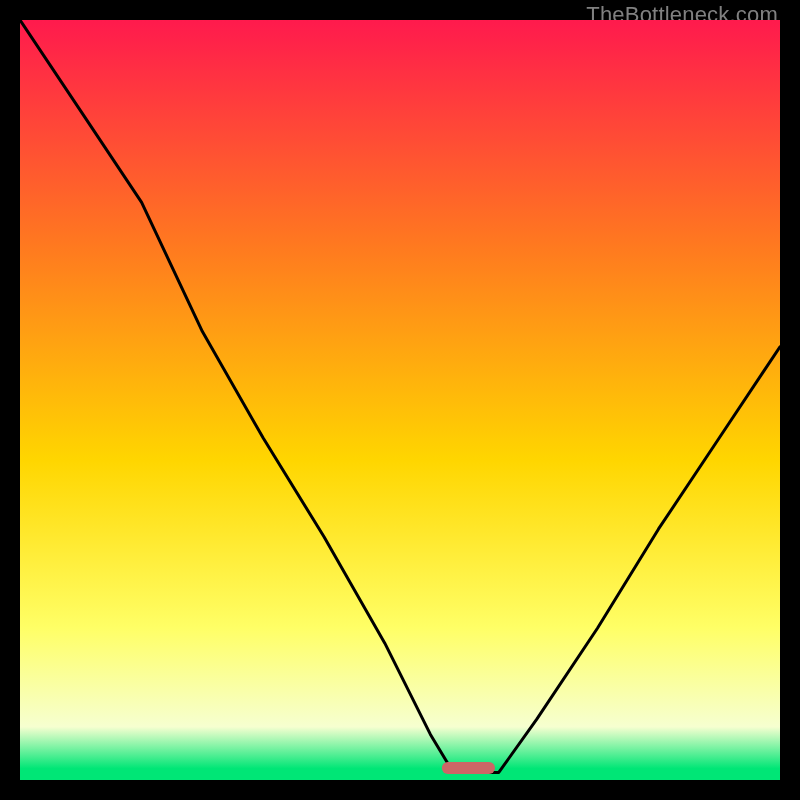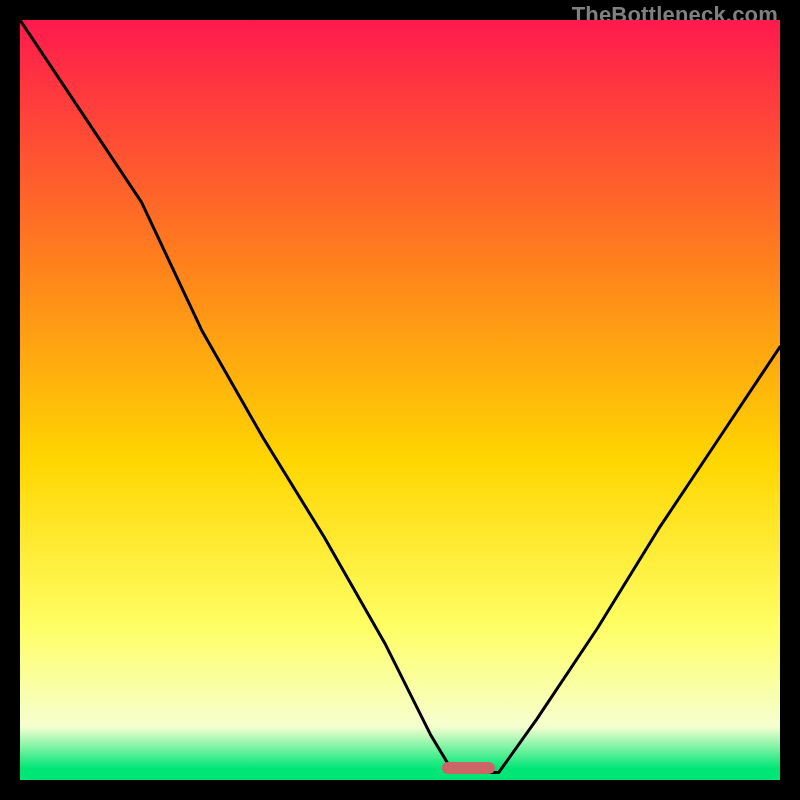--- a/index.html
+++ b/index.html
@@ -18,21 +18,21 @@
     height: 760px;
     background: #000;
   }
   .attribution {
     position: absolute;
     top: 2px;
     right: 22px;
     font-family: Arial, Helvetica, sans-serif;
     font-size: 22px;
     color: #808080;
-    font-weight: 700;
+    font-weight: 400;
     letter-spacing: 0.2px;
   }
   svg {
     display: block;
   }
 </style>
 </head>
 <body>
 
 <div class="attribution">TheBottleneck.com</div>

